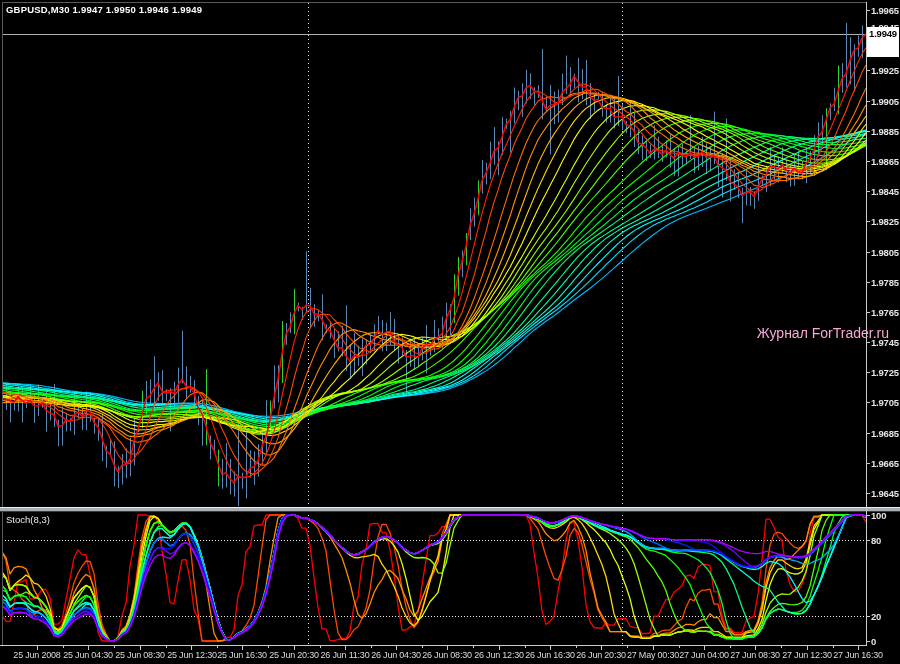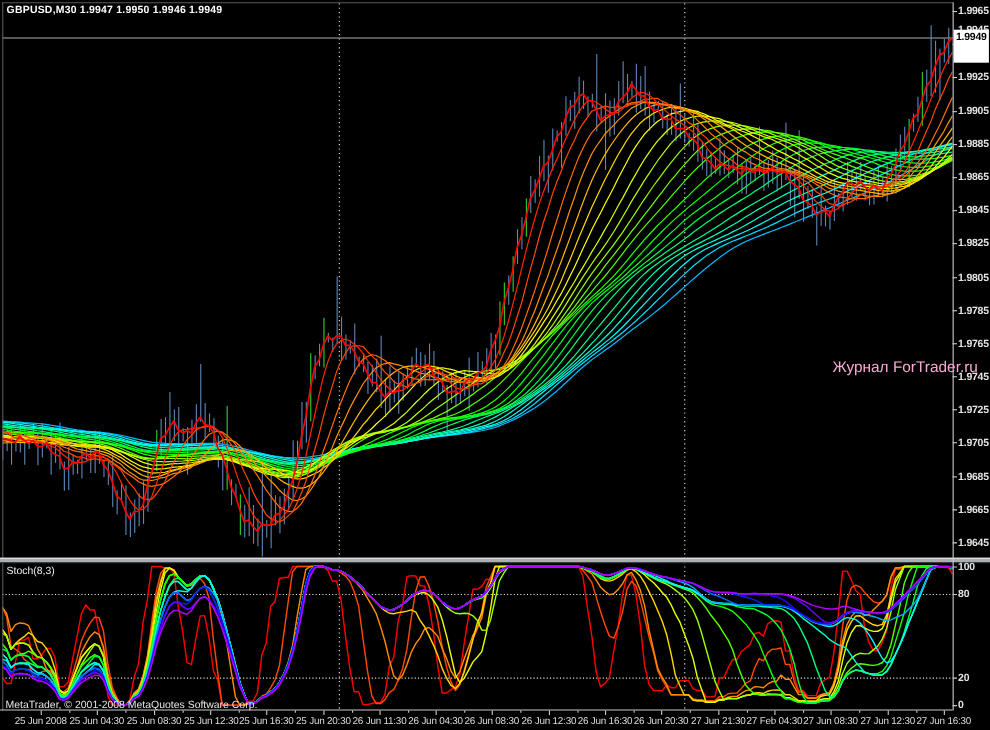--- a/index.html
+++ b/index.html
@@ -367,21 +367,20 @@
       <line x1="755.5" y1="646" x2="755.5" y2="650" stroke="#cccccc"></line>
       <line x1="781.5" y1="646" x2="781.5" y2="648" stroke="#cccccc"></line>
       <line x1="807.5" y1="646" x2="807.5" y2="650" stroke="#cccccc"></line>
       <line x1="833.5" y1="646" x2="833.5" y2="648" stroke="#cccccc"></line>
       <line x1="858.5" y1="646" x2="858.5" y2="650" stroke="#cccccc"></line>
     </svg>
 
   <div class="symbol-label">GBPUSD,M30  1.9947 1.9950 1.9946 1.9949</div>
   <div class="indicator-label">Stoch(8,3)</div>
   <div class="watermark">Журнал ForTrader.ru</div>
-  <div class="copyright">MetaTrader, © 2001-2008 MetaQuotes Software Corp.</div>
 
   <div class="pricebox">
     <span>1.9949</span>
   </div>
 
   <div id="price-axis" class="overlay">
       <div class="ptick" style="top: 5px;">1.9965</div>
       <div class="ptick" style="top: 22px;">1.9945</div>
       <div class="ptick" style="top: 65px;">1.9925</div>
       <div class="ptick" style="top: 96px;">1.9905</div>
@@ -411,19 +410,19 @@
       <div class="ttick" style="left: 140px;">25 Jun 08:30</div>
       <div class="ttick" style="left: 192px;">25 Jun 12:30</div>
       <div class="ttick" style="left: 242px;">25 Jun 16:30</div>
       <div class="ttick" style="left: 294px;">25 Jun 20:30</div>
       <div class="ttick" style="left: 345px;">26 Jun 11:30</div>
       <div class="ttick" style="left: 396px;">26 Jun 04:30</div>
       <div class="ttick" style="left: 447px;">26 Jun 08:30</div>
       <div class="ttick" style="left: 499px;">26 Jun 12:30</div>
       <div class="ttick" style="left: 550px;">26 Jun 16:30</div>
       <div class="ttick" style="left: 601px;">26 Jun 20:30</div>
-      <div class="ttick" style="left: 653px;">27 Jun 21:30</div>
-      <div class="ttick" style="left: 704px;">27 Feb 04:30</div>
+      <div class="ttick" style="left: 653px;">27 May 00:30</div>
+      <div class="ttick" style="left: 704px;">27 Jun 04:00</div>
       <div class="ttick" style="left: 755px;">27 Jun 08:30</div>
       <div class="ttick" style="left: 807px;">27 Jun 12:30</div>
       <div class="ttick" style="left: 858px;">27 Jun 16:30</div>
     </div>
 </div>
 
 </body></html>

